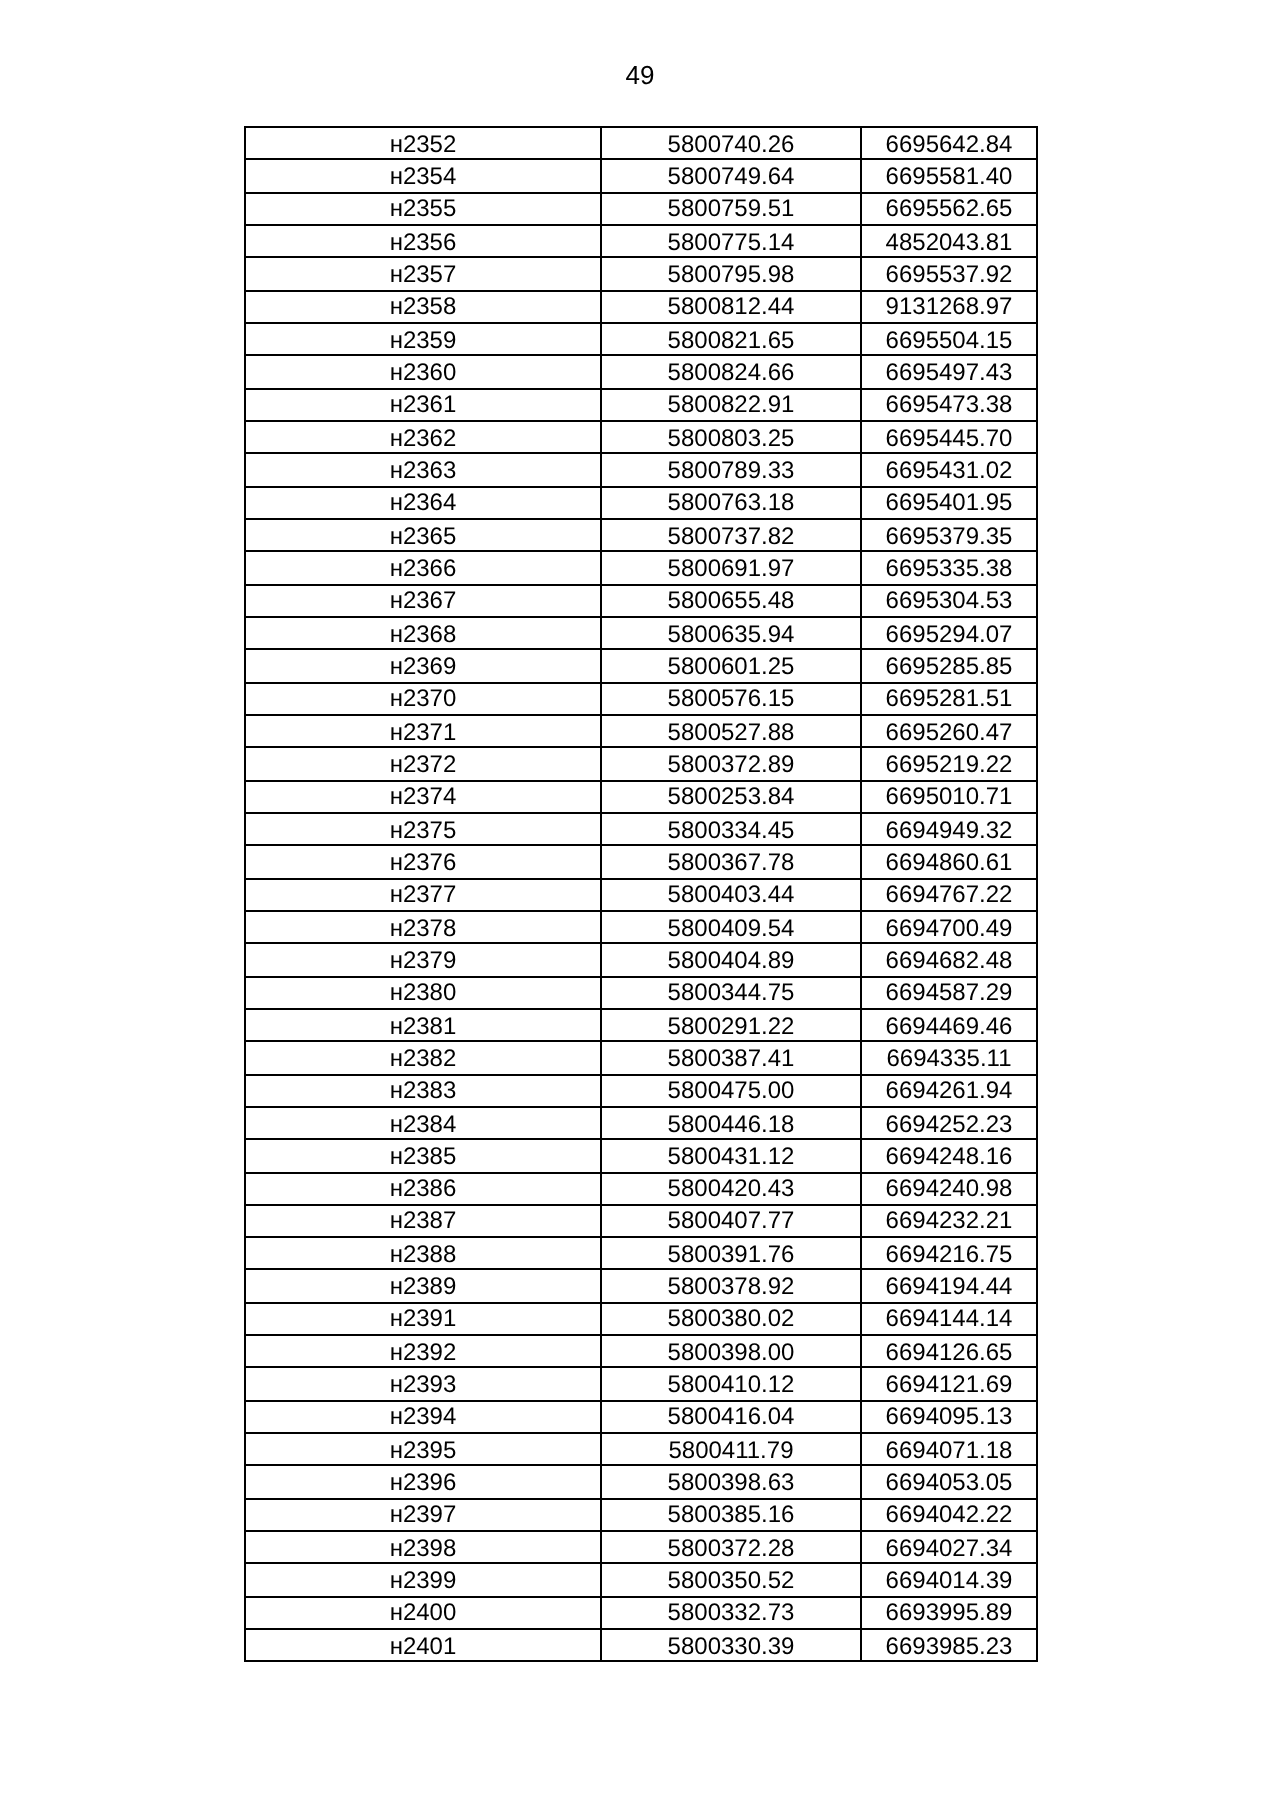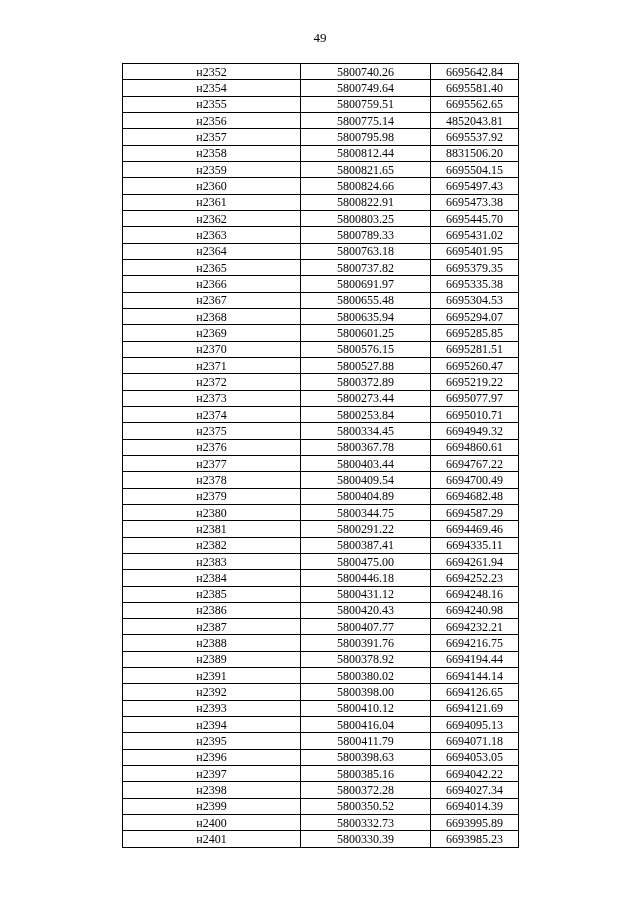--- a/index.html
+++ b/index.html
@@ -6,21 +6,21 @@
     margin: 0;
     padding: 0;
     background: #ffffff;
   }
   .page {
     position: relative;
     width: 640px;
     height: 905px;
     background: #ffffff;
     color: #000000;
-    font-family: Liberation Serif, serif;
+    font-family: Liberation Sans, sans-serif;
     overflow: hidden;
   }
   .page-number {
     position: absolute;
     top: 30px;
     left: 0;
     width: 100%;
     text-align: center;
     font-size: 13px;
   }
@@ -82,21 +82,21 @@
           <td>4852043.81</td>
         </tr>
         <tr>
           <td>н2357</td>
           <td>5800795.98</td>
           <td>6695537.92</td>
         </tr>
         <tr>
           <td>н2358</td>
           <td>5800812.44</td>
-          <td>8831506.20</td>
+          <td>9131268.97</td>
         </tr>
         <tr>
           <td>н2359</td>
           <td>5800821.65</td>
           <td>6695504.15</td>
         </tr>
         <tr>
           <td>н2360</td>
           <td>5800824.66</td>
           <td>6695497.43</td>
@@ -153,25 +153,20 @@
         </tr>
         <tr>
           <td>н2371</td>
           <td>5800527.88</td>
           <td>6695260.47</td>
         </tr>
         <tr>
           <td>н2372</td>
           <td>5800372.89</td>
           <td>6695219.22</td>
-        </tr>
-        <tr>
-          <td>н2373</td>
-          <td>5800273.44</td>
-          <td>6695077.97</td>
         </tr>
         <tr>
           <td>н2374</td>
           <td>5800253.84</td>
           <td>6695010.71</td>
         </tr>
         <tr>
           <td>н2375</td>
           <td>5800334.45</td>
           <td>6694949.32</td>

